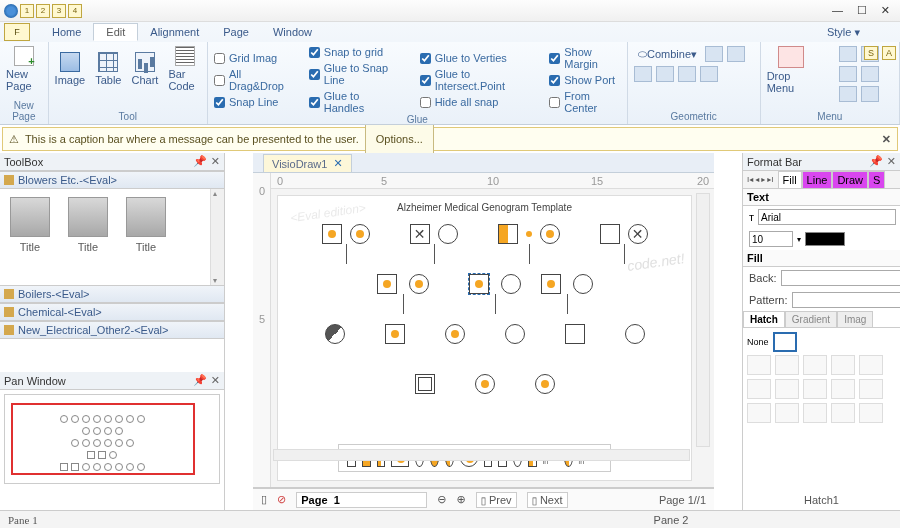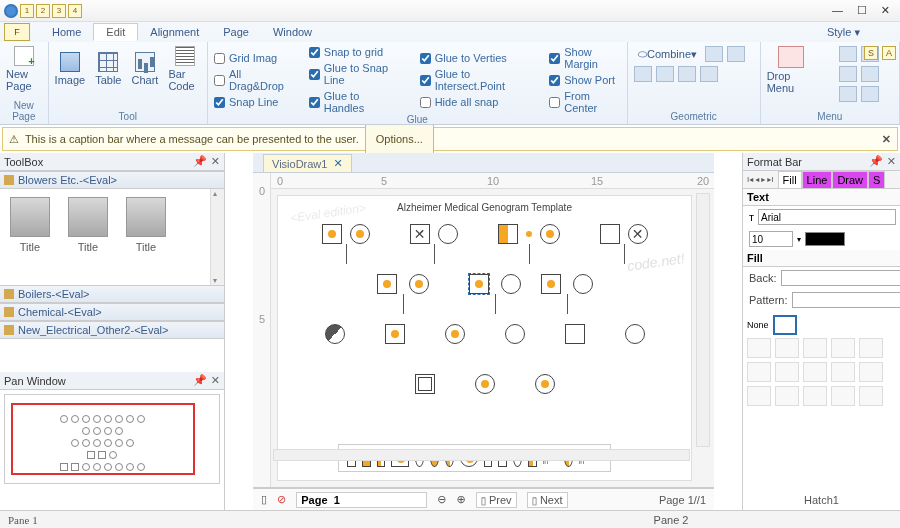--- a/index.html
+++ b/index.html
@@ -564,20 +564,25 @@
       </div>
     <div class="fmt-sec-h">Fill</div>
     <div class="fmt-row">
         <span class="fmt-lbl">Back:</span>
         <input style="">
       </div>
     <div class="fmt-row">
         <span class="fmt-lbl">Pattern:</span>
         <input style="">
       </div>
+    <div class="hatch-tabs">
+      <div class="ht active">Hatch</div>
+      <div class="ht">Gradient</div>
+      <div class="ht">Imag</div>
+    </div>
     <div class="hatch-grid">
       <div style="display:flex;align-items:center;gap:4px;margin-bottom:3px;">
         <span style="font-size:9px;">None</span>
         <div class="cell sel" style="width:24px;height:20px;border:2px solid #2a6cb0;"></div>
       </div>
       <div class="hg">
         <div class="cell"></div>
           <div class="cell"></div>
           <div class="cell"></div>
           <div class="cell"></div>

